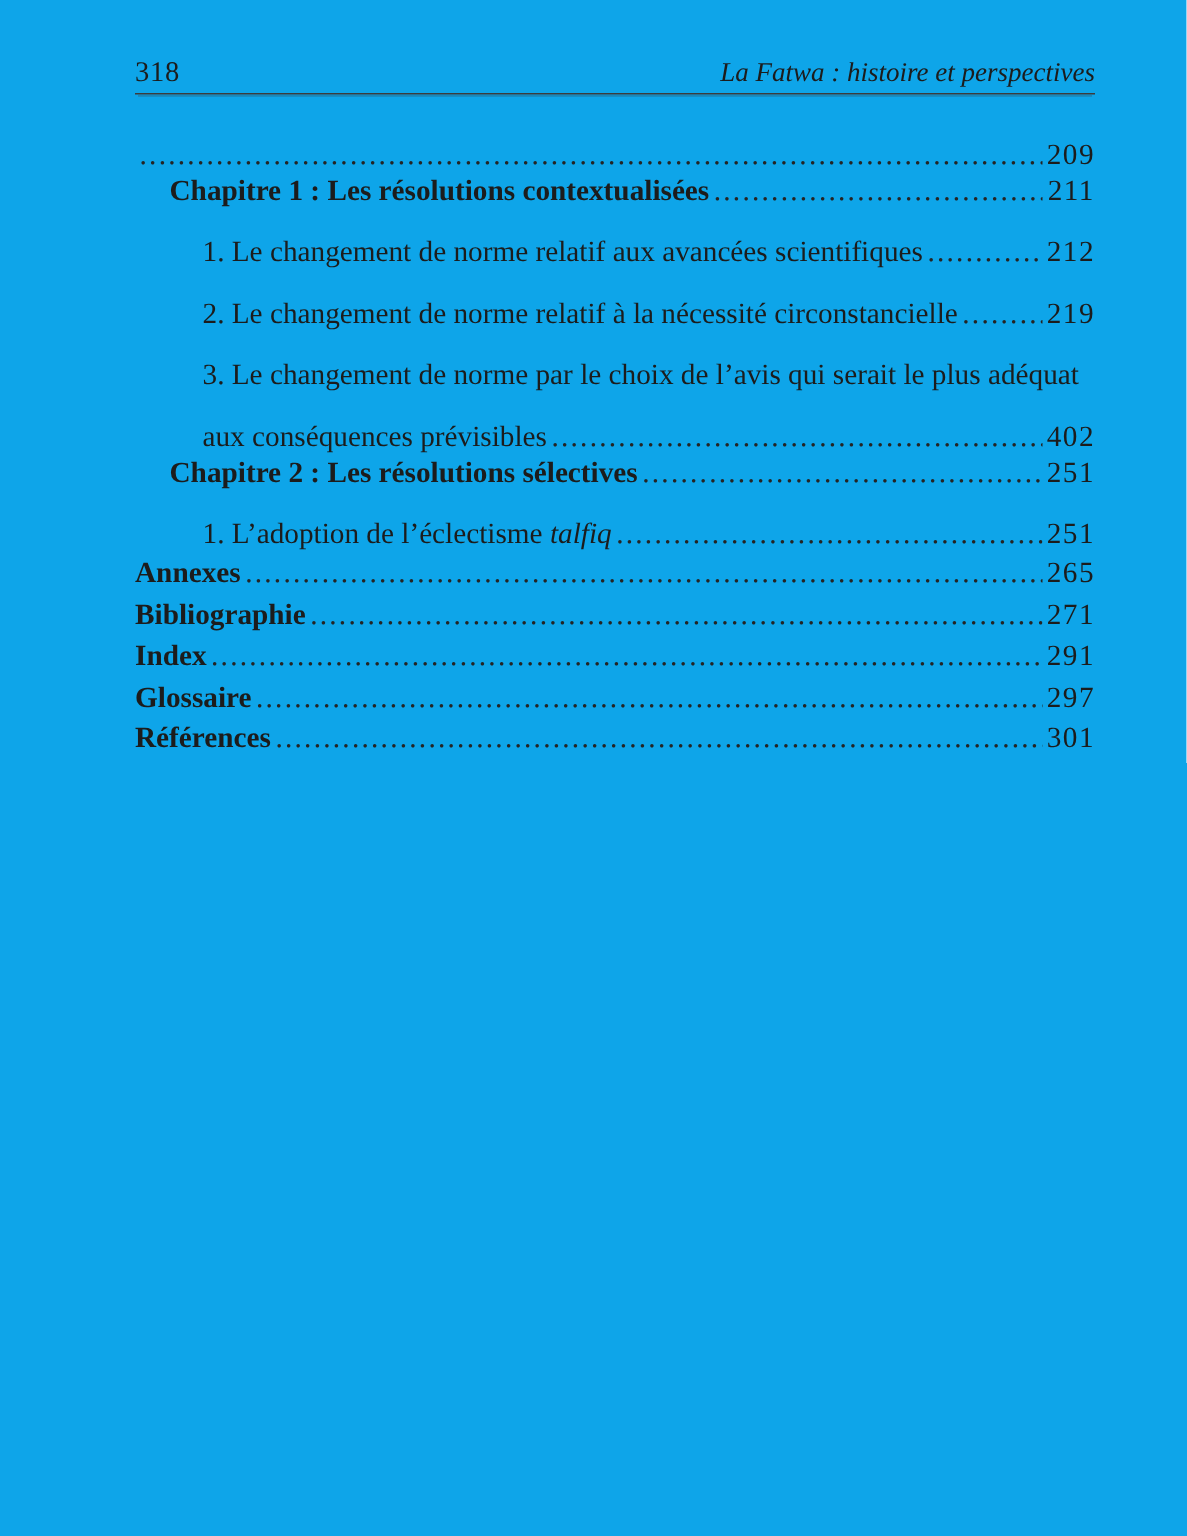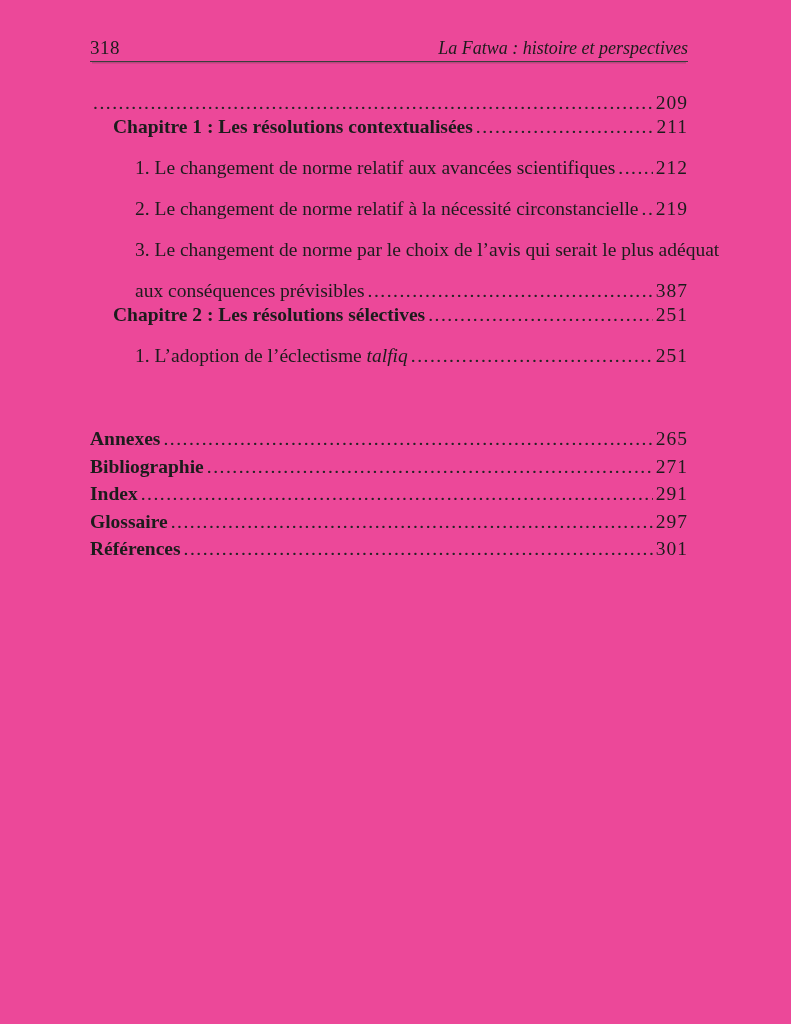--- a/index.html
+++ b/index.html
@@ -6,22 +6,22 @@
   html, body {
     width: 791px;
     background: #ffffff;
     font-family: "Liberation Serif", "DejaVu Serif", serif;
     color: #1c1c1c;
   }
   .page {
     position: relative;
     width: 791px;
     height: 1024px;
-    background: #ec4899;
-    padding: 38px 103px 0 90px;
+    background: #0ea5e9;
+    padding: 38px 61px 0 90px;
     overflow: hidden;
   }
   
   .running-header {
     display: flex;
     justify-content: space-between;
     align-items: baseline;
     font-size: 19px;
     line-height: 20px;
     padding-bottom: 3px;
@@ -57,21 +57,21 @@
     color: #242424;
   }
   .pg {
     flex: 0 0 auto;
     font-weight: 400;
     padding-left: 2px;
     letter-spacing: 1px;
   }
   .toc-row.bold .pg { font-weight: 400; }
   
-  .back-matter { margin-top: 57px; }
+  .back-matter { }
   .back-matter .toc-row {
     line-height: 27.5px;
     font-weight: 700;
   }
 </style>
 </head>
 <body>
 
 <div class="page">
 
@@ -99,21 +99,21 @@
         <span class="txt"><span>2. Le changement de norme relatif à la nécessité circonstancielle</span></span>
         <span class="leader">............................................................................................................................................................................................................................</span>
         <span class="pg">219</span>
       </div>
       <div class="toc-row ind-2">
         <span class="txt"><span>3. Le changement de norme par le choix de l’avis qui serait le plus adéquat</span></span>
       </div>
       <div class="toc-row ind-2">
         <span class="txt"><span>aux conséquences prévisibles</span></span>
         <span class="leader">............................................................................................................................................................................................................................</span>
-        <span class="pg">387</span>
+        <span class="pg">402</span>
       </div>
       <div class="toc-row ind-1 bold">
         <span class="txt"><span>Chapitre 2 : Les résolutions sélectives</span></span>
         <span class="leader">............................................................................................................................................................................................................................</span>
         <span class="pg">251</span>
       </div>
       <div class="toc-row ind-2">
         <span class="txt"><span>1. L’adoption de l’éclectisme </span><span class="ital">talfiq</span></span>
         <span class="leader">............................................................................................................................................................................................................................</span>
         <span class="pg">251</span>

